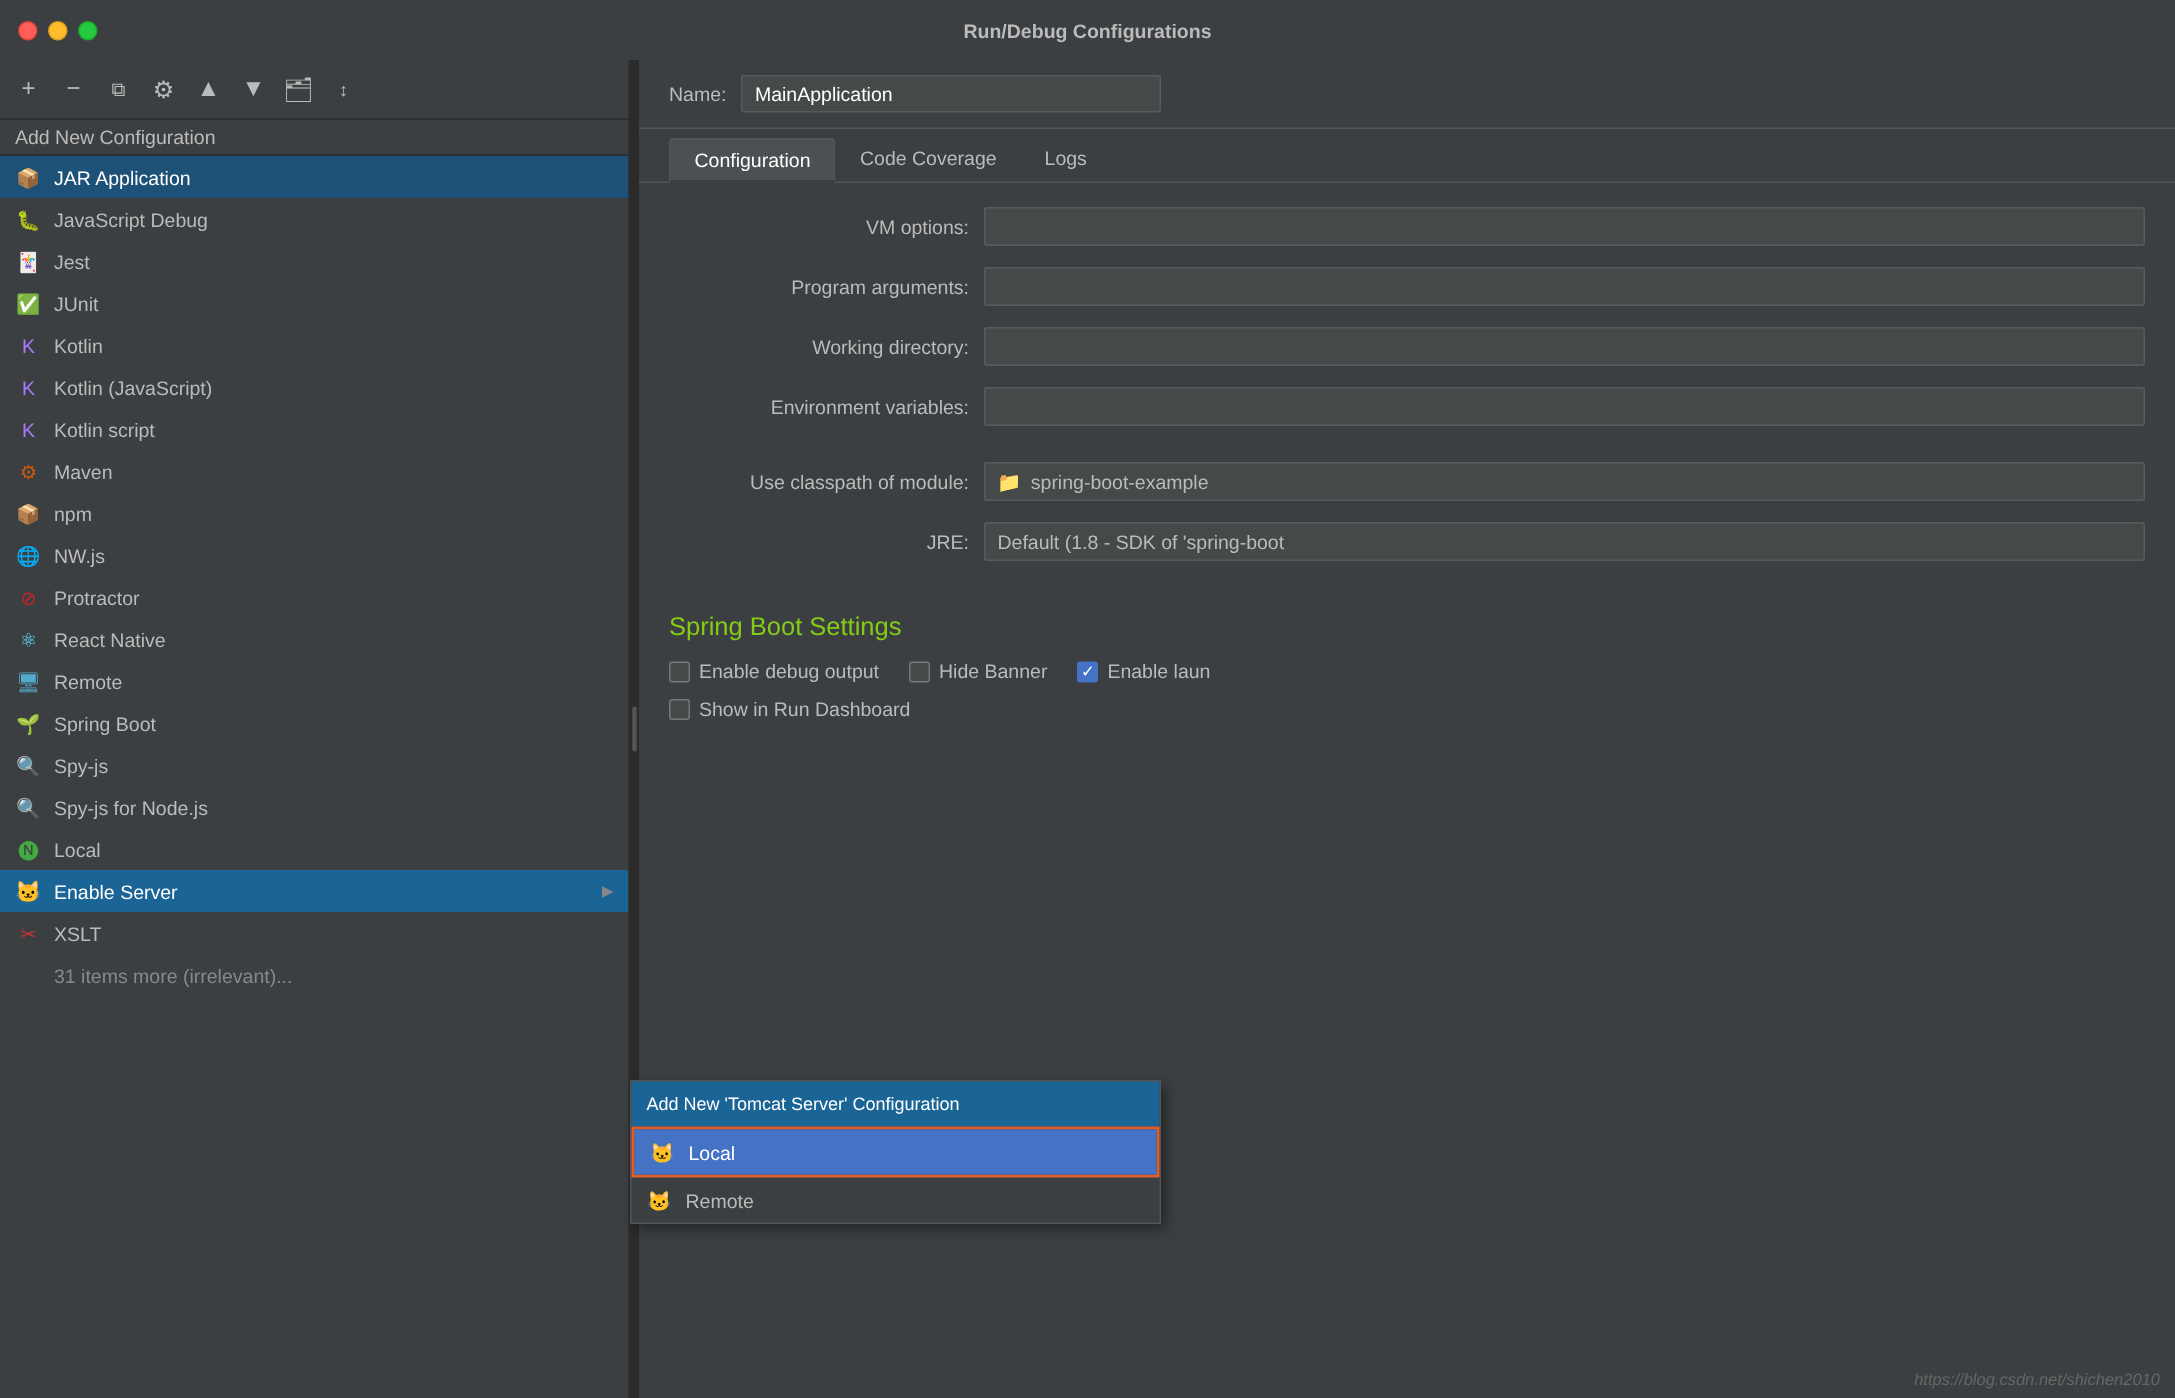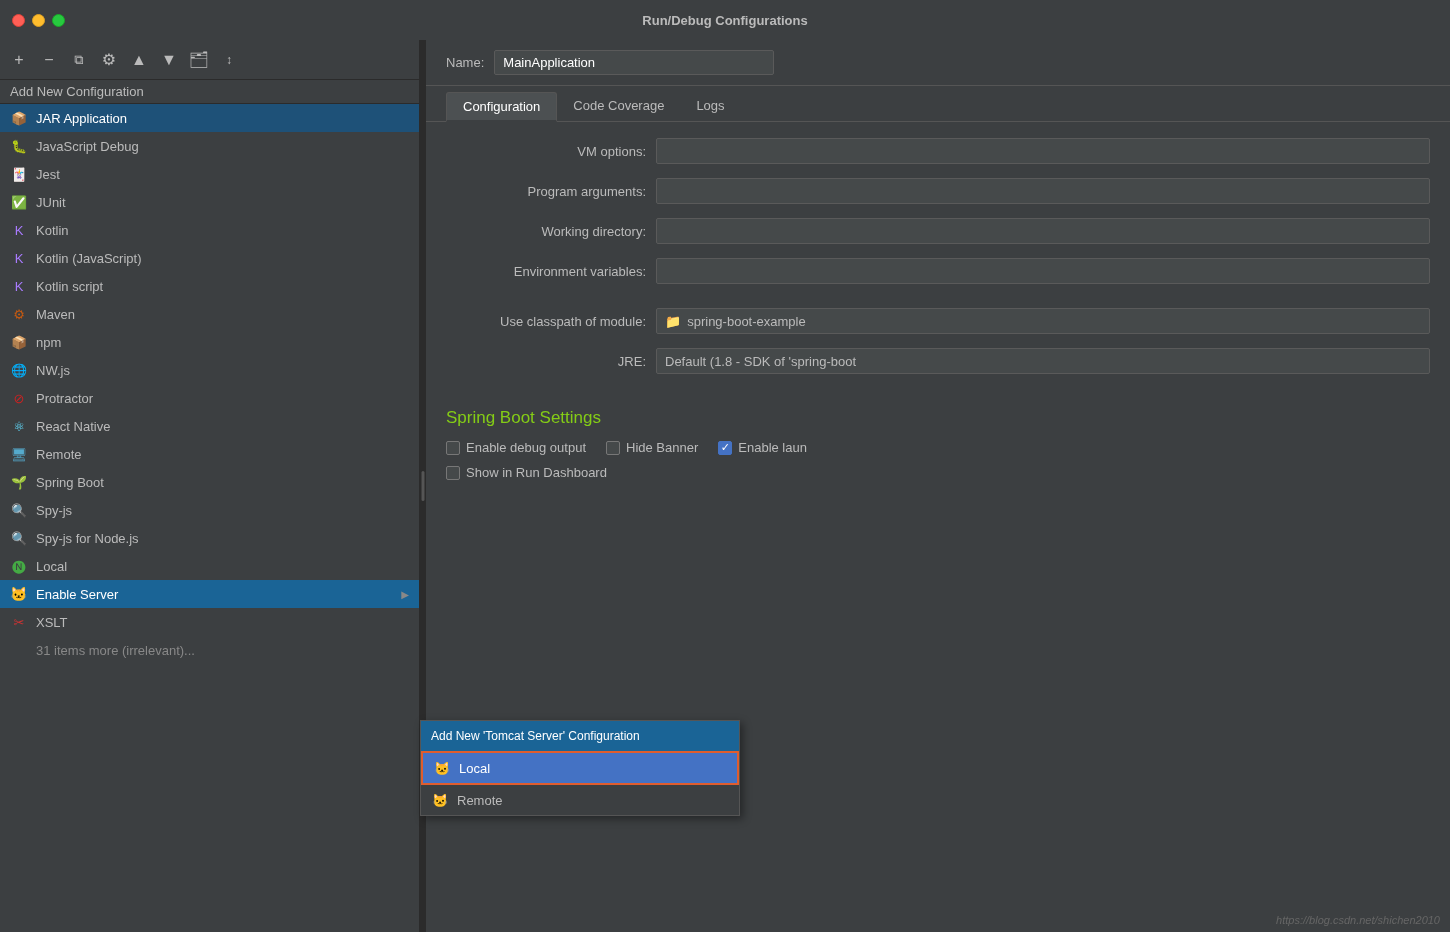--- a/index.html
+++ b/index.html
@@ -115,21 +115,21 @@
       font-size: 14px;
     }
     .item-label { flex: 1; }
     .item-arrow { color: #888; font-size: 10px; }
 
     
     .submenu {
       position: absolute;
       left: 420px;
       top: 720px;
-      width: 320px;
+      width: 354px;
       background: #3c3f41;
       border: 1px solid #555;
       z-index: 100;
       box-shadow: 3px 3px 8px rgba(0,0,0,0.4);
     }
     .submenu-item {
       display: flex;
       align-items: center;
       padding: 6px 10px;
       gap: 8px;

